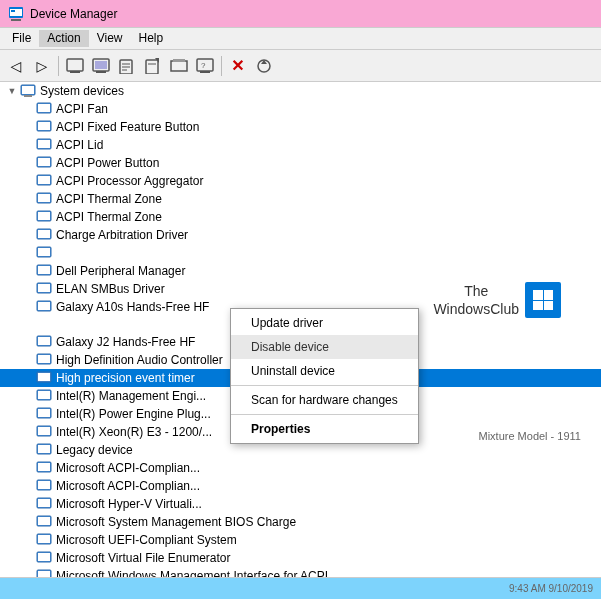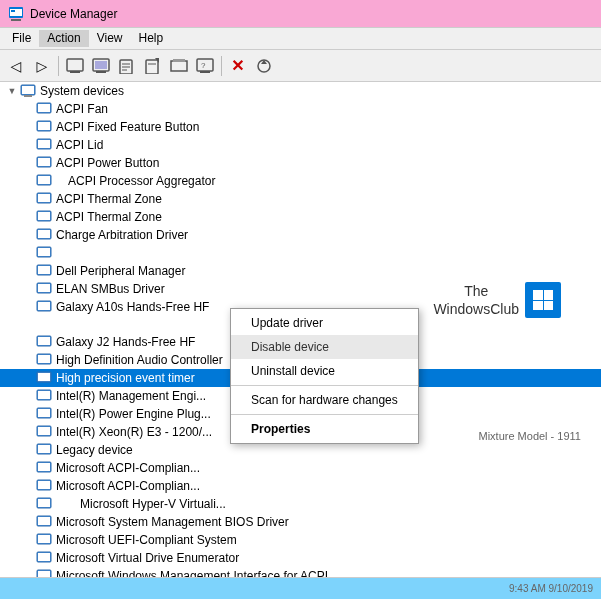--- a/index.html
+++ b/index.html
@@ -282,21 +282,21 @@
   </div>
   <div class="tree-item" style="padding-left:36px;">
     <span style="display:inline-flex;align-items:center;margin-right:4px;">
         <svg width="16" height="14" viewBox="0 0 16 14">
           <rect x="1" y="1" width="14" height="10" fill="#4a90d9" stroke="#2c6aad" stroke-width="1" rx="1"></rect>
           <rect x="2" y="2" width="12" height="8" fill="white"></rect>
         </svg>
       </span>
     <span class="label-text">ACPI Power Button</span>
   </div>
-  <div class="tree-item" style="padding-left:36px;gap:12px;">
+  <div class="tree-item" style="padding-left:36px;">
     <span style="display:inline-flex;align-items:center;margin-right:4px;">
         <svg width="16" height="14" viewBox="0 0 16 14">
           <rect x="1" y="1" width="14" height="10" fill="#4a90d9" stroke="#2c6aad" stroke-width="1" rx="1"></rect>
           <rect x="2" y="2" width="12" height="8" fill="white"></rect>
         </svg>
       </span>
     <span class="label-text">ACPI Processor Aggregator</span>
   </div>
   <div class="tree-item" style="padding-left:36px;">
     <span style="display:inline-flex;align-items:center;margin-right:4px;">
@@ -435,55 +435,55 @@
   </div>
   <div class="tree-item" style="padding-left:36px;">
     <span style="display:inline-flex;align-items:center;margin-right:4px;">
         <svg width="16" height="14" viewBox="0 0 16 14">
           <rect x="1" y="1" width="14" height="10" fill="#4a90d9" stroke="#2c6aad" stroke-width="1" rx="1"></rect>
           <rect x="2" y="2" width="12" height="8" fill="white"></rect>
         </svg>
       </span>
     <span class="label-text">Microsoft ACPI-Complian...</span>
   </div>
-  <div class="tree-item" style="padding-left:36px;gap:24px;">
+  <div class="tree-item" style="padding-left:36px;">
     <span style="display:inline-flex;align-items:center;margin-right:4px;">
         <svg width="16" height="14" viewBox="0 0 16 14">
           <rect x="1" y="1" width="14" height="10" fill="#4a90d9" stroke="#2c6aad" stroke-width="1" rx="1"></rect>
           <rect x="2" y="2" width="12" height="8" fill="white"></rect>
         </svg>
       </span>
     <span class="label-text">Microsoft Hyper-V Virtuali...</span>
   </div>
   <div class="tree-item" style="padding-left:36px;">
     <span style="display:inline-flex;align-items:center;margin-right:4px;">
         <svg width="16" height="14" viewBox="0 0 16 14">
           <rect x="1" y="1" width="14" height="10" fill="#4a90d9" stroke="#2c6aad" stroke-width="1" rx="1"></rect>
           <rect x="2" y="2" width="12" height="8" fill="white"></rect>
         </svg>
       </span>
-    <span class="label-text">Microsoft System Management BIOS Driver</span>
+    <span class="label-text">Microsoft System Management BIOS Charge</span>
   </div>
   <div class="tree-item" style="padding-left:36px;">
     <span style="display:inline-flex;align-items:center;margin-right:4px;">
         <svg width="16" height="14" viewBox="0 0 16 14">
           <rect x="1" y="1" width="14" height="10" fill="#4a90d9" stroke="#2c6aad" stroke-width="1" rx="1"></rect>
           <rect x="2" y="2" width="12" height="8" fill="white"></rect>
         </svg>
       </span>
     <span class="label-text">Microsoft UEFI-Compliant System</span>
   </div>
   <div class="tree-item" style="padding-left:36px;">
     <span style="display:inline-flex;align-items:center;margin-right:4px;">
         <svg width="16" height="14" viewBox="0 0 16 14">
           <rect x="1" y="1" width="14" height="10" fill="#4a90d9" stroke="#2c6aad" stroke-width="1" rx="1"></rect>
           <rect x="2" y="2" width="12" height="8" fill="white"></rect>
         </svg>
       </span>
-    <span class="label-text">Microsoft Virtual Drive Enumerator</span>
+    <span class="label-text">Microsoft Virtual File Enumerator</span>
   </div>
   <div class="tree-item" style="padding-left:36px;">
     <span style="display:inline-flex;align-items:center;margin-right:4px;">
         <svg width="16" height="14" viewBox="0 0 16 14">
           <rect x="1" y="1" width="14" height="10" fill="#4a90d9" stroke="#2c6aad" stroke-width="1" rx="1"></rect>
           <rect x="2" y="2" width="12" height="8" fill="white"></rect>
         </svg>
       </span>
     <span class="label-text">Microsoft Windows Management Interface for ACPI</span>
   </div>

